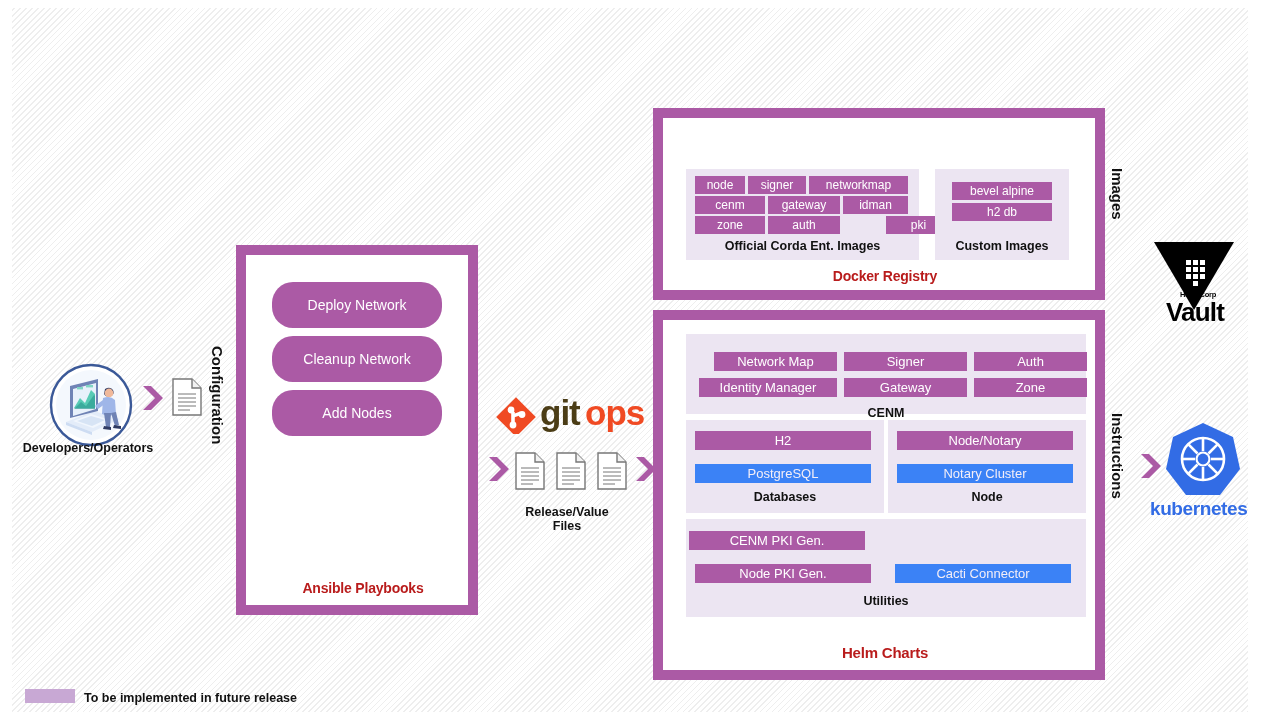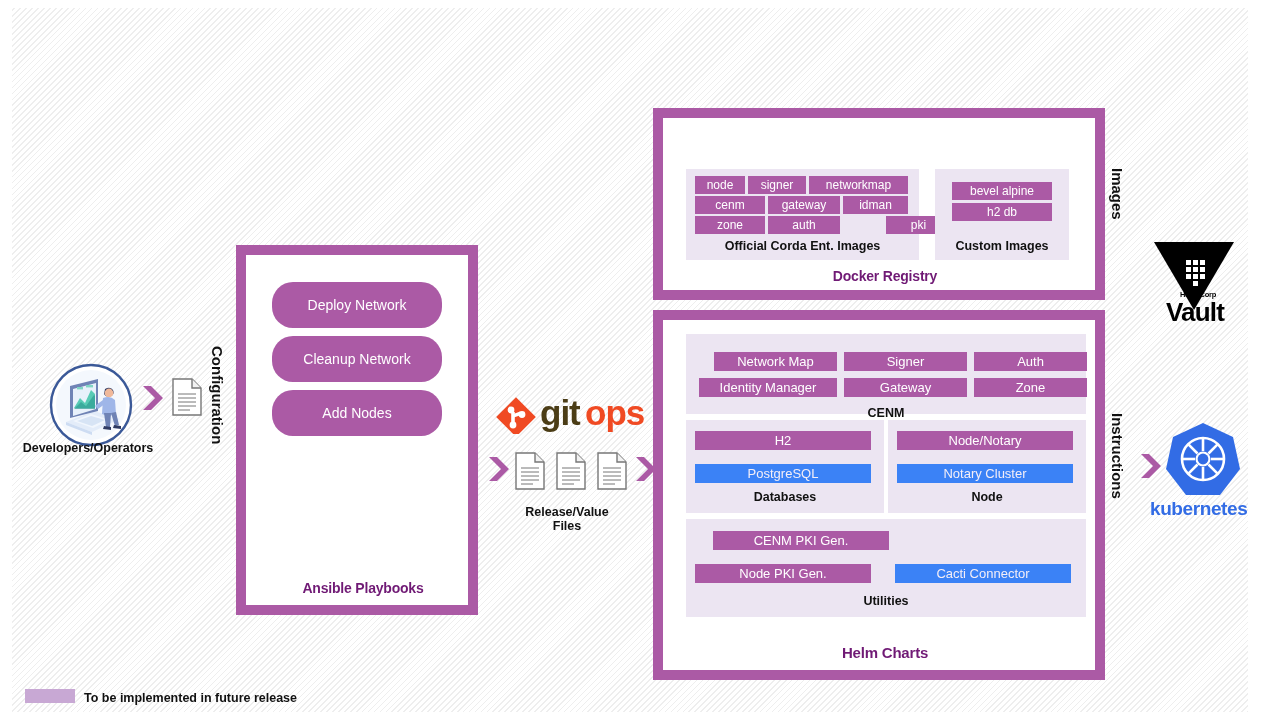--- a/index.html
+++ b/index.html
@@ -32,21 +32,21 @@
     position: absolute;
     background: #ffffff;
     border: 10px solid #ab5aa5;
     box-sizing: border-box;
   }
   .panel-title {
     position: absolute;
     left: 12px; right: 0;
     text-align: center;
     font-weight: bold;
-    color: #701a75;
+    color: #b91c1c;
     letter-spacing: -0.2px;
   }
 
   
   .subgroup {
     position: absolute;
     background: #ece5f2;
     box-sizing: border-box;
   }
   .subgroup-title {
@@ -330,21 +330,21 @@
       <div class="subgroup-title" style="top:70px;">Databases</div>
     </div>
 
     <div class="subgroup" style="left:225px; top:100px; width:198px; height:93px;">
       <div class="chip big" style="left:9px; top:11px; width:176px; height:19px;">Node/Notary</div>
       <div class="chip big future" style="left:9px; top:44px; width:176px; height:19px;">Notary Cluster</div>
       <div class="subgroup-title" style="top:70px;">Node</div>
     </div>
 
     <div class="subgroup" style="left:23px; top:199px; width:400px; height:98px;">
-      <div class="chip big" style="left:27px; top:12px; width:176px; height:19px;">CENM PKI Gen.</div>
+      <div class="chip big" style="left:3px; top:12px; width:176px; height:19px;">CENM PKI Gen.</div>
       <div class="chip big" style="left:9px; top:45px; width:176px; height:19px;">Node PKI Gen.</div>
       <div class="chip big future" style="left:209px; top:45px; width:176px; height:19px;">Cacti Connector</div>
       <div class="subgroup-title" style="top:75px;">Utilities</div>
     </div>
 
     <div class="panel-title" style="top:324px; font-size:15px;">Helm Charts</div>
   </div>
 
   <div class="vlabel" style="left:1126px; top:168px;">Images</div>
 

